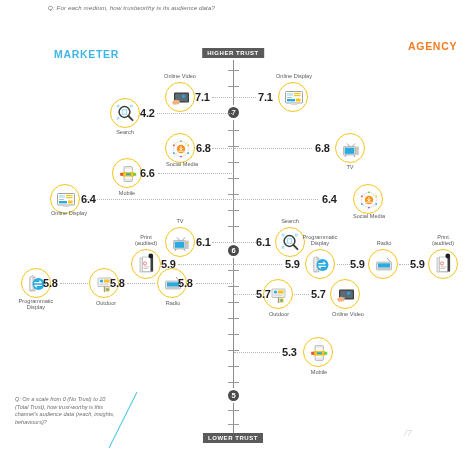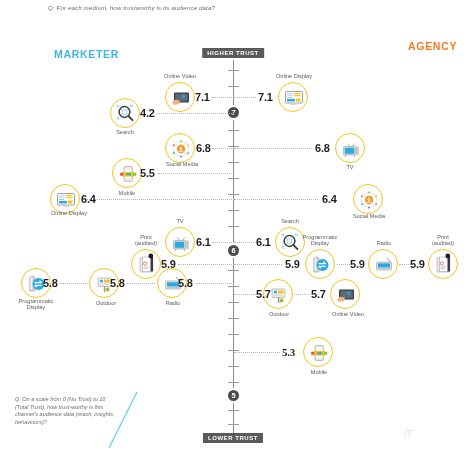--- a/index.html
+++ b/index.html
@@ -175,21 +175,21 @@
       <svg viewBox="0 0 30 30">
         <rect x="11" y="7.5" width="8.4" height="15" rx="1.2" fill="#e6e7e8" stroke="#9a9a9a" stroke-width=".6"></rect>
         <rect x="12" y="9.6" width="6.4" height="10" fill="#fafafa"></rect>
         <rect x="9.5" y="13" width="11.5" height="4.6" fill="#f5c518"></rect>
         <rect x="7.2" y="13.8" width="3" height="3" fill="#e8513c"></rect>
         <rect x="20.2" y="13.8" width="3" height="3" fill="#7ac943"></rect>
         <rect x="13" y="14.3" width="5" height="2" fill="#29abe2"></rect>
       </svg>
     </div>
     <div class="lbl" style="left:106px;top:190px;width:42px;">Mobile</div>
-    <div class="val" style="left:140px;top:167px;">5.5</div>
+    <div class="val" style="left:140px;top:167px;">6.6</div>
   </div>
 
   <div class="leader" style="left:85px;top:199px;width:149px;"></div>
   <div class="pt">
     <div class="ico" style="left:50px;top:184px;">
       <svg viewBox="0 0 30 30">
         <rect x="6.5" y="8.5" width="17" height="11.5" rx="1" fill="#ffffff" stroke="#8a8a8a" stroke-width=".8"></rect>
         <rect x="8" y="10" width="6" height="3" fill="#c8e7f5"></rect>
         <rect x="15" y="10" width="6.5" height="1.2" fill="#f5c518"></rect>
         <rect x="15" y="12" width="6.5" height="1.2" fill="#f5c518"></rect>
@@ -442,21 +442,21 @@
       <svg viewBox="0 0 30 30">
         <rect x="11" y="7.5" width="8.4" height="15" rx="1.2" fill="#e6e7e8" stroke="#9a9a9a" stroke-width=".6"></rect>
         <rect x="12" y="9.6" width="6.4" height="10" fill="#fafafa"></rect>
         <rect x="9.5" y="13" width="11.5" height="4.6" fill="#f5c518"></rect>
         <rect x="7.2" y="13.8" width="3" height="3" fill="#e8513c"></rect>
         <rect x="20.2" y="13.8" width="3" height="3" fill="#7ac943"></rect>
         <rect x="13" y="14.3" width="5" height="2" fill="#29abe2"></rect>
       </svg>
     </div>
     <div class="lbl" style="left:299px;top:369px;width:40px;">Mobile</div>
-    <div class="val" style="left:282px;top:346px;font-family:Liberation Serif, serif;">5.3</div>
+    <div class="val" style="left:282px;top:346px;">5.3</div>
   </div>
 
   <div class="qbottom">Q: On a scale from 0 (No Trust) to 10 (Total Trust), how trust-worthy is this channel's audience data (reach, insights, behaviours)?</div>
   <svg class="swoosh" viewBox="0 0 60 60">
     <line x1="42" y1="2" x2="14" y2="58" stroke="#59c6e8" stroke-width="1.1"></line>
   </svg>
   <div class="corner-mark">/7</div>
 
 </div>
 

